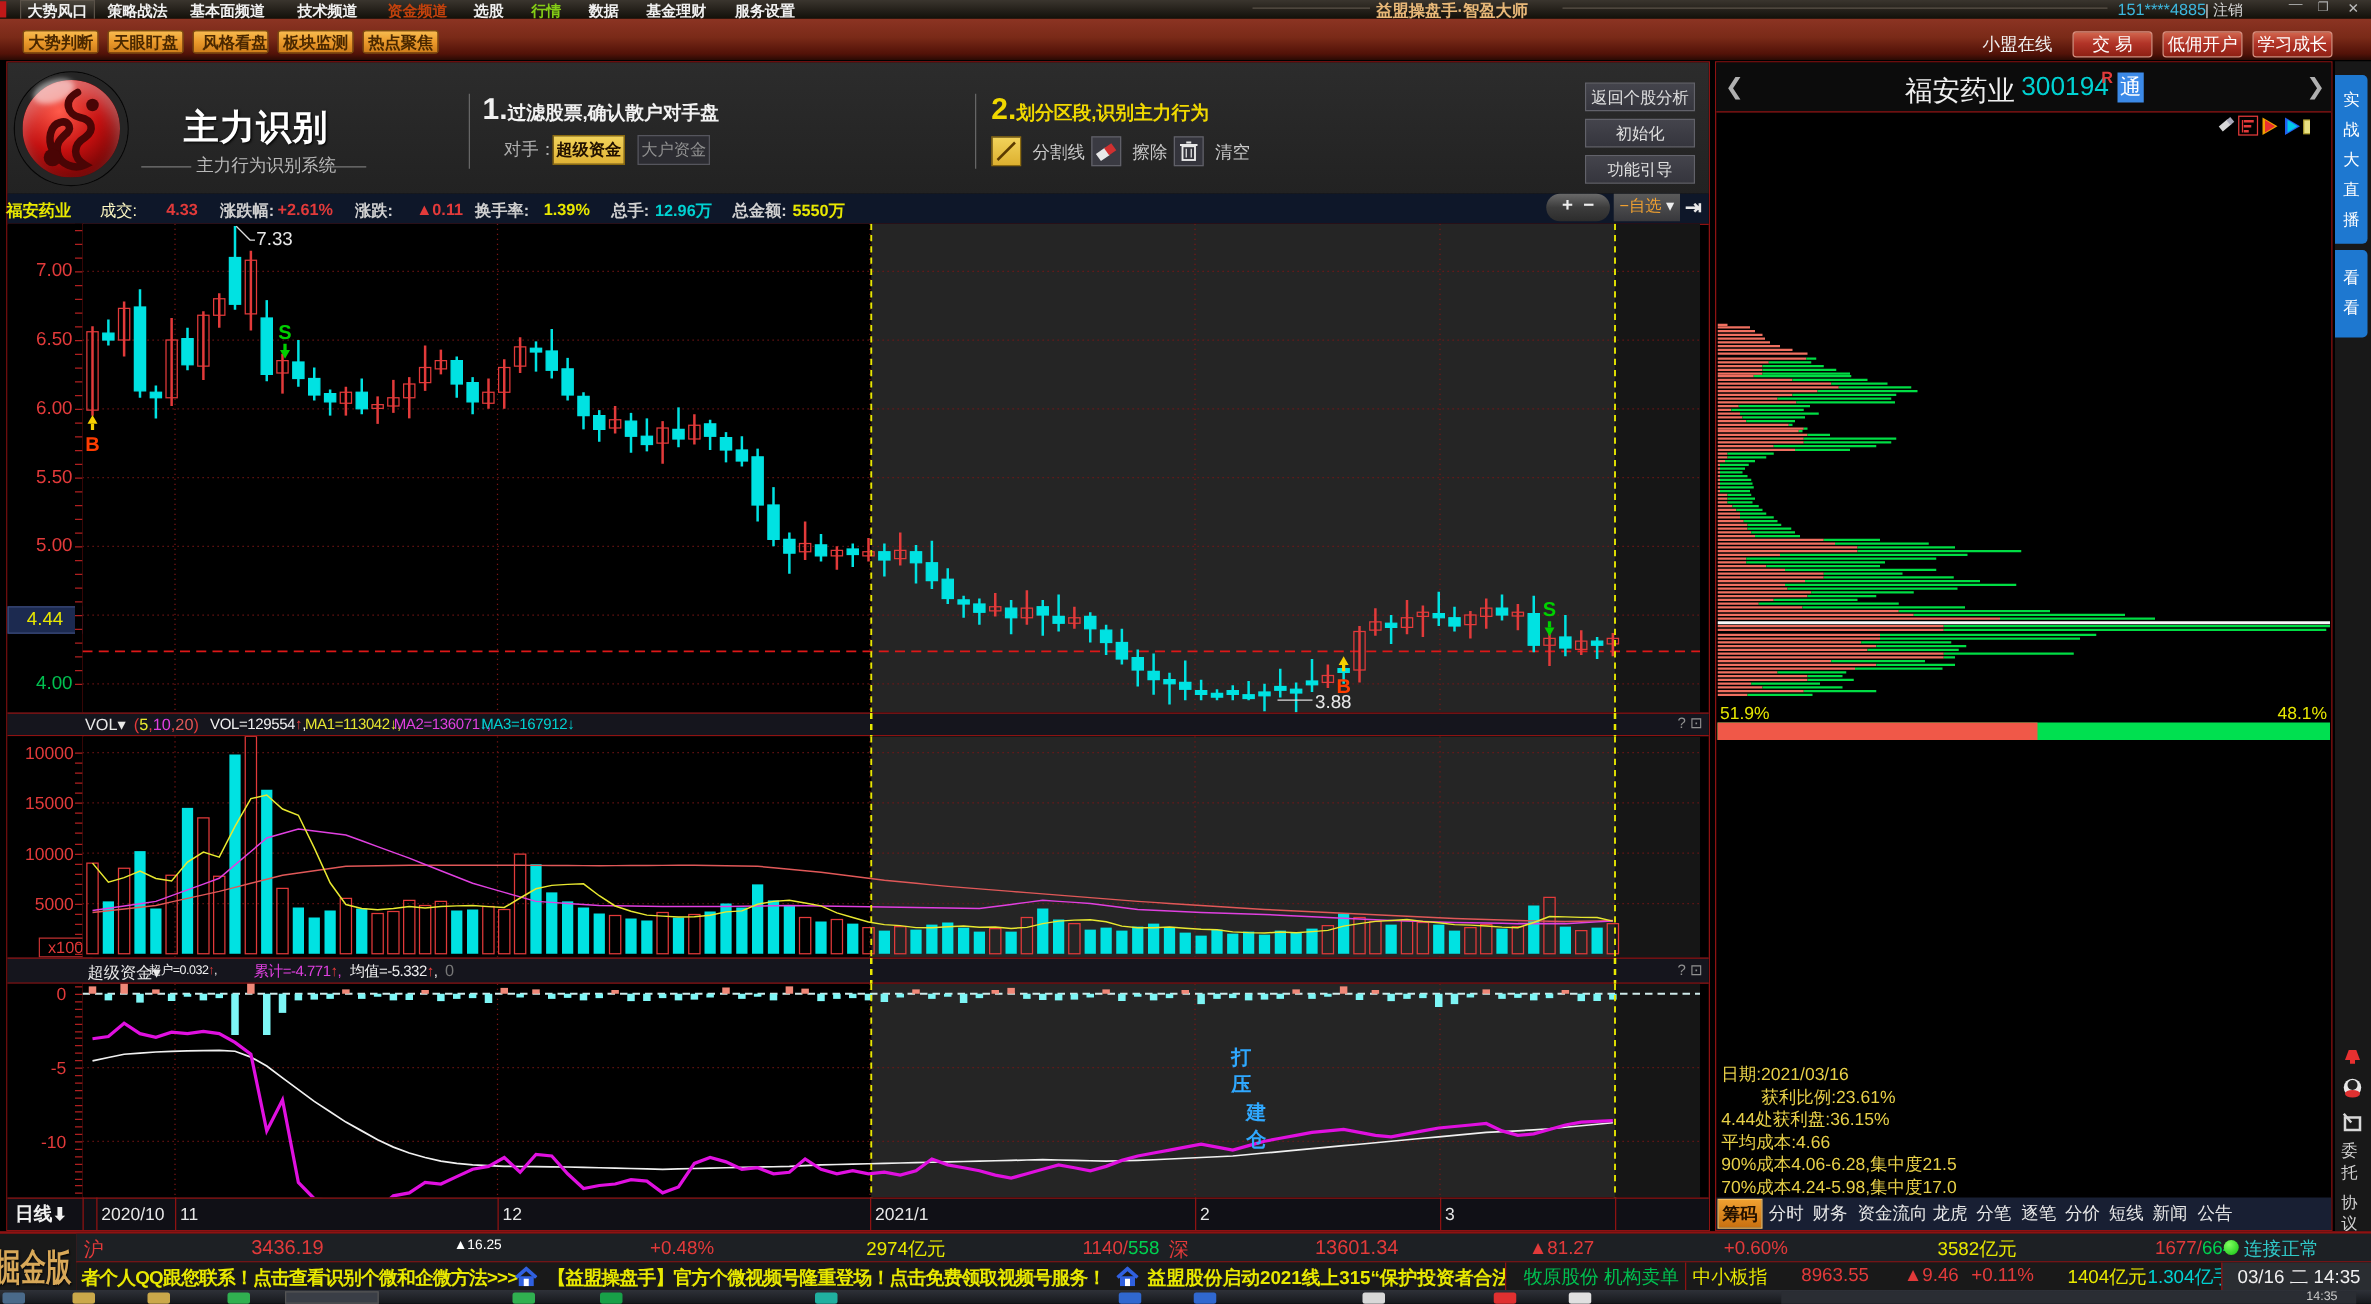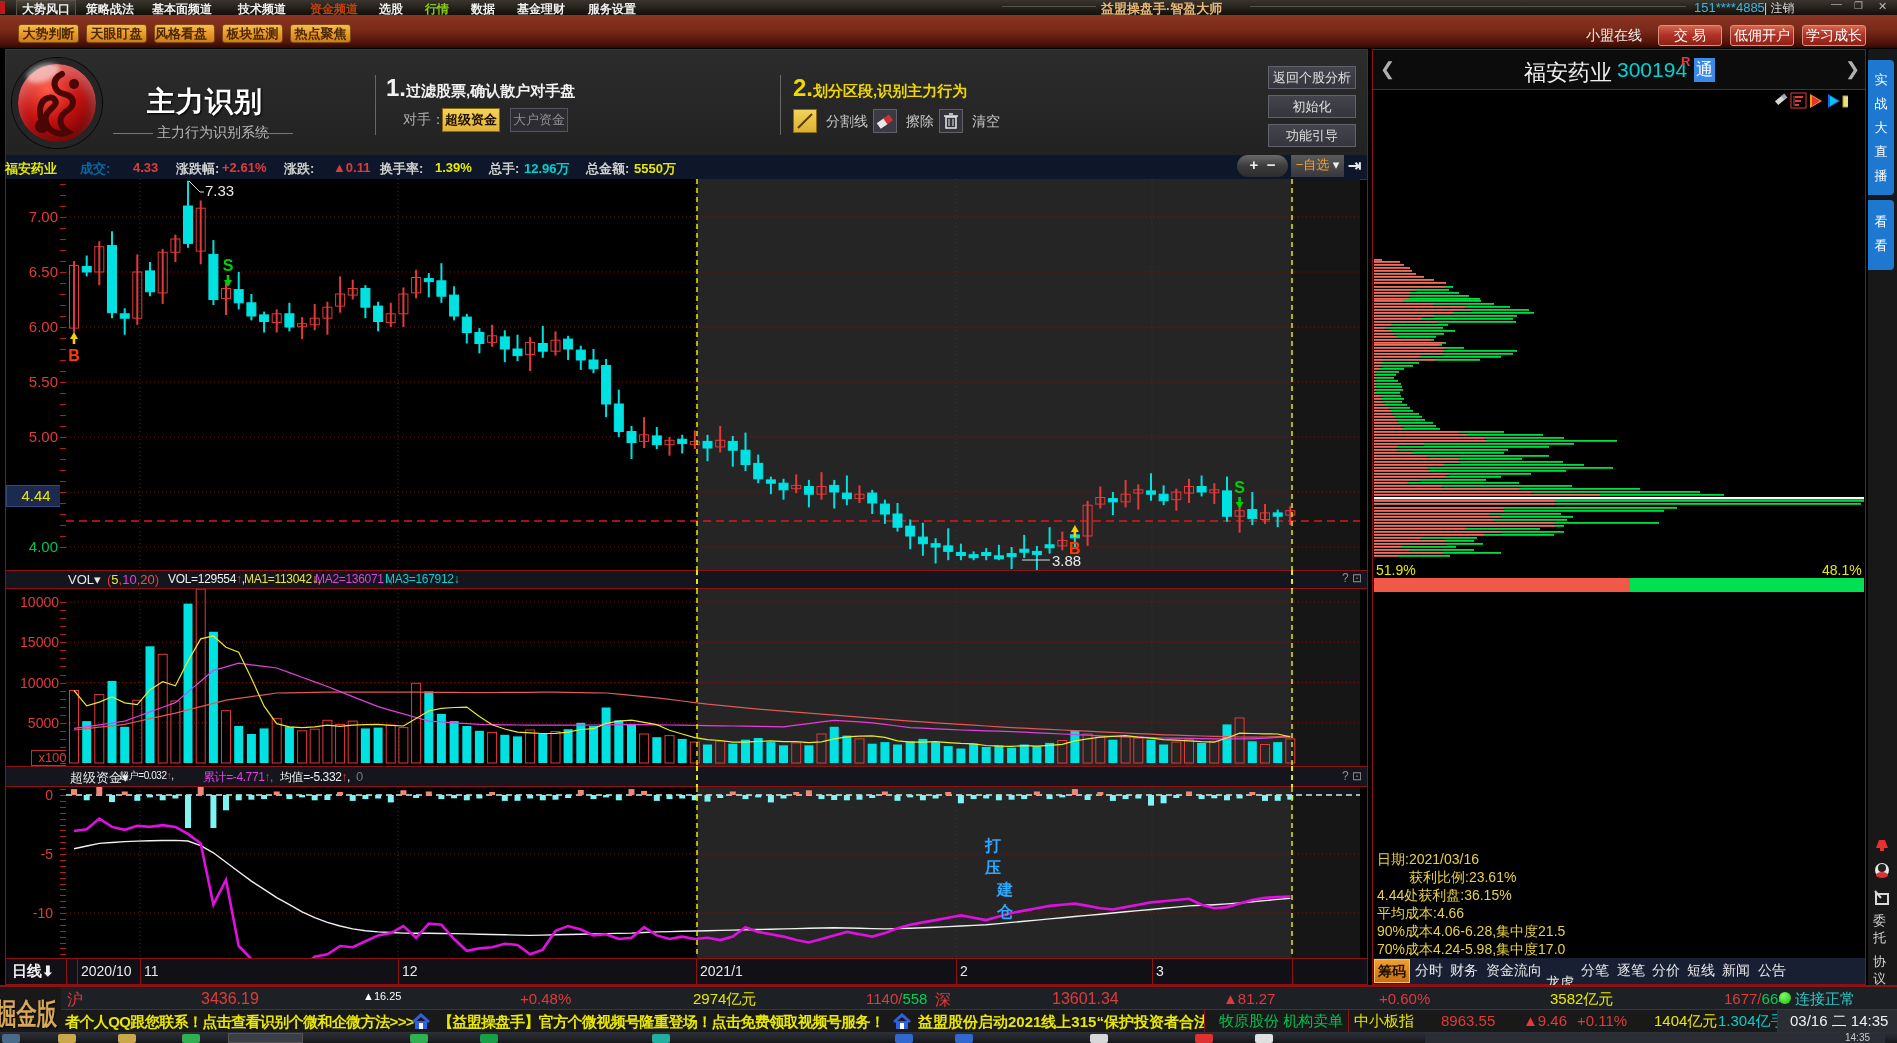--- a/index.html
+++ b/index.html
@@ -22,21 +22,21 @@
 <div class="abs" style="left:1250px;top:6px;width:436px;height:1px;background:#5a5248"></div>
 <div class="tx" style="left:1101px;top:0px;color:#e8b878;font-size:13px;font-weight:bold">益盟操盘手·智盈大师</div>
 <div class="tx" style="left:1694px;top:0px;color:#3db7dd;font-size:13px;">151****4885</div>
 <div class="tx" style="left:1764px;top:0px;color:#d8d8d8;font-size:12px;">| 注销</div>
 <div class="tx" style="left:1831px;top:-3px;color:#aaa;font-size:11px;">—</div>
 <div class="tx" style="left:1854px;top:0px;color:#aaa;font-size:10px;">❐</div>
 <div class="tx" style="left:1878px;top:0px;color:#bbb;font-size:11px;">✕</div>
 <div class="abs" style="left:0;top:15px;width:1897px;height:33px;background:linear-gradient(#8c3423,#7a2a18 45%,#521208 85%,#2a0a04)"></div>
 <div style="position:absolute;top:24px;height:19px;background:linear-gradient(#f7bc50,#eb9a2b 50%,#cd7c1a);border:1px solid #7c4c10;border-radius:3px;color:#4a2800;font-weight:bold;font-size:13px;text-align:center;line-height:17px;left:18px;width:61px">大势判断</div>
 <div style="position:absolute;top:24px;height:19px;background:linear-gradient(#f7bc50,#eb9a2b 50%,#cd7c1a);border:1px solid #7c4c10;border-radius:3px;color:#4a2800;font-weight:bold;font-size:13px;text-align:center;line-height:17px;left:86px;width:61px">天眼盯盘</div>
-<div style="position:absolute;top:24px;height:19px;background:linear-gradient(#f7bc50,#eb9a2b 50%,#cd7c1a);border:1px solid #7c4c10;border-radius:3px;color:#4a2800;font-weight:bold;font-size:13px;text-align:left;line-height:17px;left:154px;width:61px">风格看盘</div>
+<div style="position:absolute;top:24px;height:19px;background:linear-gradient(#f7bc50,#eb9a2b 50%,#cd7c1a);border:1px solid #7c4c10;border-radius:3px;color:#4a2800;font-weight:bold;font-size:13px;text-align:right;line-height:17px;left:154px;width:61px">风格看盘</div>
 <div style="position:absolute;top:24px;height:19px;background:linear-gradient(#f7bc50,#eb9a2b 50%,#cd7c1a);border:1px solid #7c4c10;border-radius:3px;color:#4a2800;font-weight:bold;font-size:13px;text-align:center;line-height:17px;left:222px;width:61px">板块监测</div>
 <div style="position:absolute;top:24px;height:19px;background:linear-gradient(#f7bc50,#eb9a2b 50%,#cd7c1a);border:1px solid #7c4c10;border-radius:3px;color:#4a2800;font-weight:bold;font-size:13px;text-align:center;line-height:17px;left:290px;width:61px">热点聚焦</div>
 <div class="tx" style="left:1586px;top:27px;color:#f0f0f0;font-size:14px;">小盟在线</div>
 <div style="position:absolute;top:25px;height:21px;background:linear-gradient(#d2664e,#b23428 45%,#8e2014);border:1px solid #d89080;border-radius:3px;color:#fff;font-size:14px;text-align:center;line-height:19px;left:1658px;width:64px">交 易</div>
 <div style="position:absolute;top:25px;height:21px;background:linear-gradient(#d2664e,#b23428 45%,#8e2014);border:1px solid #d89080;border-radius:3px;color:#fff;font-size:14px;text-align:center;line-height:19px;left:1730px;width:64px">低佣开户</div>
 <div style="position:absolute;top:25px;height:21px;background:linear-gradient(#d2664e,#b23428 45%,#8e2014);border:1px solid #d89080;border-radius:3px;color:#fff;font-size:14px;text-align:center;line-height:19px;left:1802px;width:64px">学习成长</div>
 <div class="abs" style="left:5px;top:49px;width:1363px;height:936px;background:#000;border:1px solid #8e1212"></div>
 <div class="abs" style="left:6px;top:50px;width:1361px;height:105px;background:linear-gradient(#2c2c2c,#222)"></div>
 <div class="abs" style="left:12px;top:58px;width:90px;height:90px;border-radius:50%;background:radial-gradient(circle at 38% 32%,#ff5a4a,#c40f0f 45%,#6a0404 80%,#400000);border:6px solid #252525;box-shadow:0 0 0 1px #070707,inset 0 10px 14px rgba(255,255,255,.35)"></div>
 <div class="abs" style="left:26px;top:64px;width:34px;height:18px;border-radius:50%;background:rgba(255,255,255,.5);filter:blur(2px);transform:rotate(-18deg)"></div>
@@ -73,21 +73,21 @@
       <line x1="9" y1="4" x2="13" y2="4" stroke="#e8e8e8" stroke-width="1.5"></line>
       <line x1="9" y1="9" x2="9" y2="16" stroke="#e8e8e8" stroke-width="1"></line>
       <line x1="13" y1="9" x2="13" y2="16" stroke="#e8e8e8" stroke-width="1"></line>
     </svg></div>
 <div class="tx" style="left:972px;top:113px;color:#c8c8c8;font-size:14px;">清空</div>
 <div style="position:absolute;left:1268px;width:88px;height:23px;background:linear-gradient(#44444c,#35353d);border:1px solid #62626a;color:#e0e0e0;font-size:13px;text-align:center;line-height:21px;top:66px">返回个股分析</div>
 <div style="position:absolute;left:1268px;width:88px;height:23px;background:linear-gradient(#44444c,#35353d);border:1px solid #62626a;color:#e0e0e0;font-size:13px;text-align:center;line-height:21px;top:95px">初始化</div>
 <div style="position:absolute;left:1268px;width:88px;height:23px;background:linear-gradient(#44444c,#35353d);border:1px solid #62626a;color:#e0e0e0;font-size:13px;text-align:center;line-height:21px;top:124px">功能引导</div>
 <div class="abs" style="left:6px;top:155px;width:1361px;height:24px;background:#0e1729"></div>
 <div class="tx" style="left:5px;top:160px;color:#e8e800;font-size:13px;font-weight:bold">福安药业</div>
-<div class="tx" style="left:80px;top:160px;color:#0369a1;font-size:13px;font-weight:bold">成交:</div>
+<div class="tx" style="left:80px;top:160px;color:#fef9c3;font-size:13px;font-weight:normal">成交:</div>
 <div class="tx" style="left:133px;top:160px;color:#e23a3a;font-size:13px;font-weight:bold">4.33</div>
 <div class="tx" style="left:176px;top:160px;color:#d0d0d0;font-size:13px;font-weight:bold">涨跌幅:</div>
 <div class="tx" style="left:222px;top:160px;color:#e23a3a;font-size:13px;font-weight:bold">+2.61%</div>
 <div class="tx" style="left:284px;top:160px;color:#d0d0d0;font-size:13px;font-weight:bold">涨跌:</div>
 <div class="tx" style="left:333px;top:160px;color:#e23a3a;font-size:13px;font-weight:bold">▲0.11</div>
 <div class="tx" style="left:380px;top:160px;color:#d0d0d0;font-size:13px;font-weight:bold">换手率:</div>
 <div class="tx" style="left:435px;top:160px;color:#e8e800;font-size:13px;font-weight:bold">1.39%</div>
 <div class="tx" style="left:489px;top:160px;color:#d0d0d0;font-size:13px;font-weight:bold">总手:</div>
 <div class="tx" style="left:524px;top:160px;color:#00d2d2;font-size:13px;font-weight:bold">12.96万</div>
 <div class="tx" style="left:586px;top:160px;color:#d0d0d0;font-size:13px;font-weight:bold">总金额:</div>
@@ -948,21 +948,21 @@
 <div class="tx" style="left:1377px;top:869px;color:#e8d048;font-size:14px;margin-left:32px;">获利比例:23.61%</div>
 <div class="tx" style="left:1377px;top:887px;color:#e8d048;font-size:14px;">4.44处获利盘:36.15%</div>
 <div class="tx" style="left:1377px;top:905px;color:#e8d048;font-size:14px;">平均成本:4.66</div>
 <div class="tx" style="left:1377px;top:923px;color:#e8d048;font-size:14px;">90%成本4.06-6.28,集中度21.5</div>
 <div class="tx" style="left:1377px;top:941px;color:#e8d048;font-size:14px;">70%成本4.24-5.98,集中度17.0</div>
 <div class="abs" style="left:1373px;top:958px;width:492px;height:26px;background:#181f33"></div>
 <div class="abs" style="left:1374px;top:959px;width:36px;height:24px;background:linear-gradient(#f0a030,#c87010);border:1px solid #f8c060;color:#200f00;font-size:14px;text-align:center;line-height:22px;font-weight:bold">筹码</div>
 <div class="tx" style="left:1415px;top:962px;color:#e8e8e8;font-size:14px;">分时</div>
 <div class="tx" style="left:1450px;top:962px;color:#e8e8e8;font-size:14px;">财务</div>
 <div class="tx" style="left:1486px;top:962px;color:#e8e8e8;font-size:14px;">资金流向</div>
-<div class="tx" style="left:1546px;top:962px;color:#e8e8e8;font-size:14px;margin-top:12px;">龙虎</div>
+<div class="tx" style="left:1546px;top:962px;color:#e8e8e8;font-size:14px;">龙虎</div>
 <div class="tx" style="left:1581px;top:962px;color:#e8e8e8;font-size:14px;">分笔</div>
 <div class="tx" style="left:1617px;top:962px;color:#e8e8e8;font-size:14px;">逐笔</div>
 <div class="tx" style="left:1652px;top:962px;color:#e8e8e8;font-size:14px;">分价</div>
 <div class="tx" style="left:1687px;top:962px;color:#e8e8e8;font-size:14px;">短线</div>
 <div class="tx" style="left:1722px;top:962px;color:#e8e8e8;font-size:14px;text-align:right;">新闻</div>
 <div class="tx" style="left:1758px;top:962px;color:#e8e8e8;font-size:14px;">公告</div>
 <div class="abs" style="left:1868px;top:49px;width:29px;height:936px;background:#181818"></div>
 <div class="abs" style="left:1868px;top:60px;width:26px;height:135px;background:#1e78d0;border-radius:0 4px 4px 0;color:#fff;font-size:13px;text-align:center;padding-top:8px;line-height:24px">实<br>战<br>大<br>直<br>播</div>
 <div class="abs" style="left:1868px;top:200px;width:26px;height:70px;background:#1e78d0;border-radius:0 4px 4px 0;color:#fff;font-size:13px;text-align:center;padding-top:10px;line-height:24px">看<br>看</div>
 <svg class="abs" style="left:1872px;top:838px" width="20" height="80">

